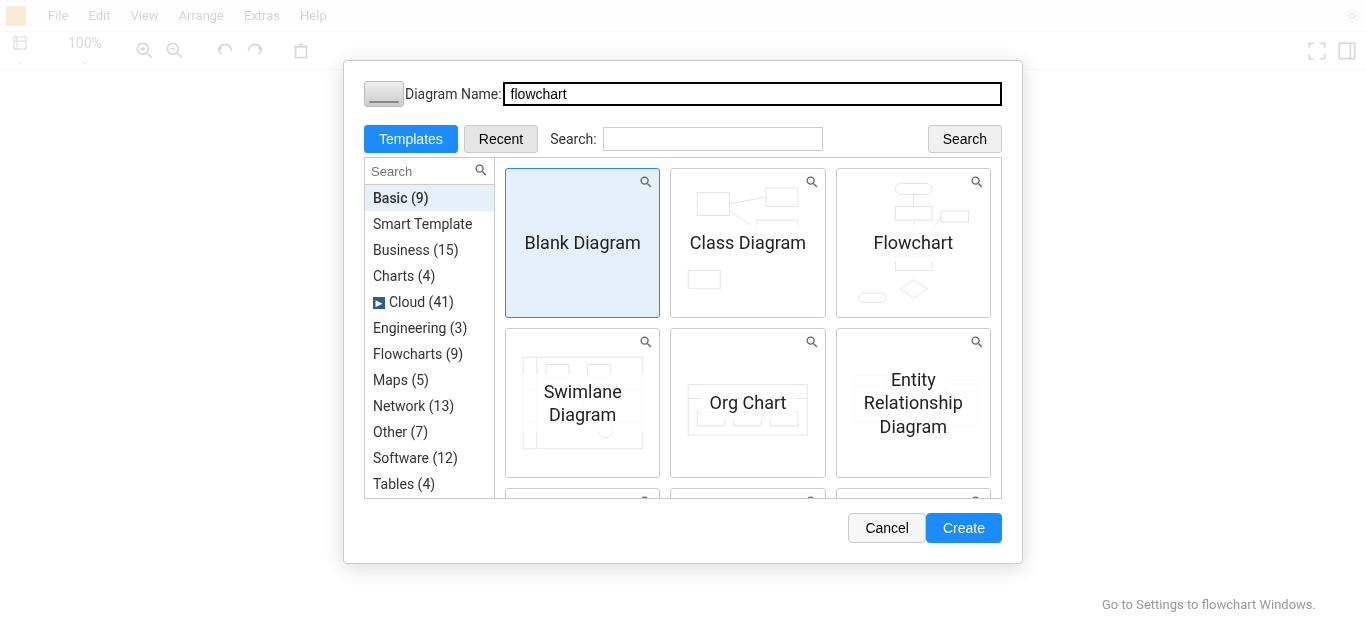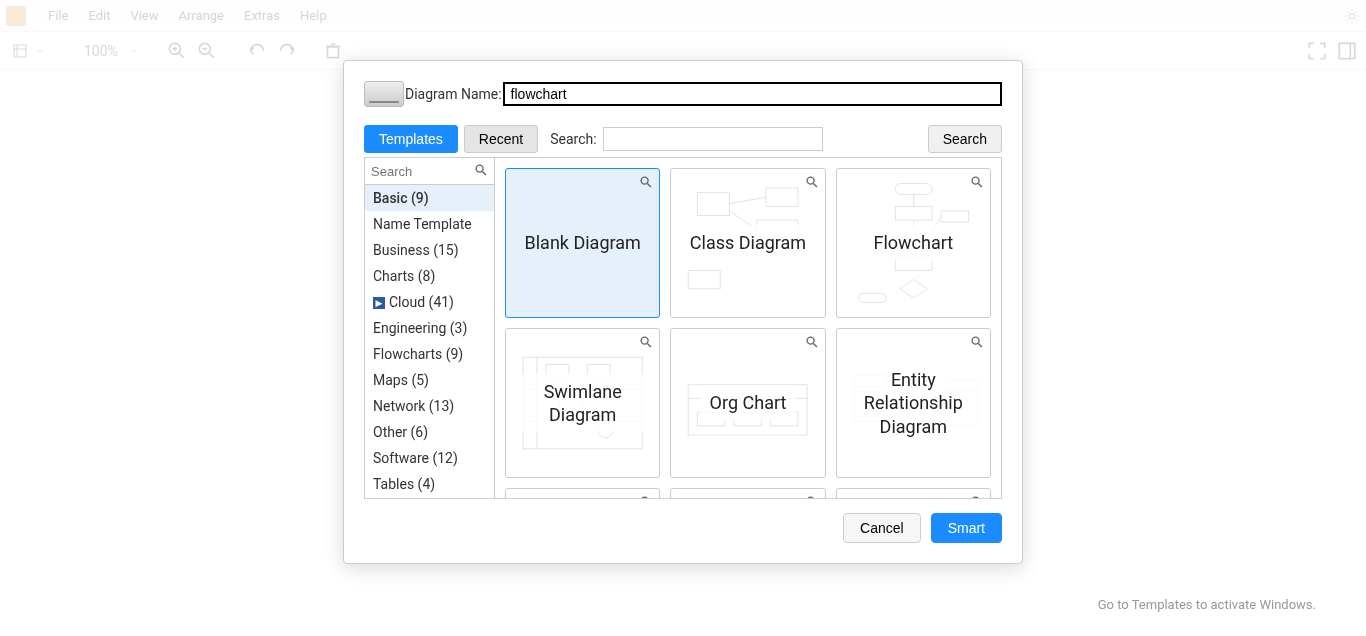--- a/index.html
+++ b/index.html
@@ -57,20 +57,21 @@
       display: flex; align-items: center; justify-content: center;
       color: #555;
       cursor: pointer;
     }
     .tb-dropdown {
       display: flex;
       align-items: center;
       padding: 0 4px;
       gap: 8px;
       cursor: pointer;
+      flex-direction: column;
     }
     .zoom-text { font-size: 14px; color: #555; padding: 0 4px; }
     .chevron { width: 8px; height: 8px; }
     .tb-spacer { flex: 1; }
     .tb-right { display:flex; gap: 8px; }
     
     
     .modal-overlay {
       position: absolute;
       top: 0; left: 0; right: 0; bottom: 0;
@@ -276,21 +277,20 @@
       grid-row: 3;
       height: 40px;
       align-self: start;
       overflow: hidden;
     }
     
     
     .modal-footer {
       display: flex;
       justify-content: flex-end;
-      gap: 10px;
       margin-top: 14px;
     }
     .btn {
       height: 30px;
       padding: 0 16px;
       border: 1px solid #ccc;
       border-radius: 4px;
       background: #f6f6f6;
       font-size: 14px;
       cursor: pointer;
@@ -418,29 +418,29 @@
       <div class="sb">
         <div class="sb-search">
           <input placeholder="Search" style="">
           <svg class="sb-search-icon" viewBox="0 0 20 20" fill="none" stroke="currentColor" stroke-width="2">
               <circle cx="8" cy="8" r="5"></circle>
               <line x1="12" y1="12" x2="17" y2="17"></line>
             </svg>
         </div>
         <div class="sb-list">
           <div class="sb-item active">Basic (9)</div>
-          <div class="sb-item">Name Template</div>
+          <div class="sb-item">Smart Template</div>
           <div class="sb-item">Business (15)</div>
-          <div class="sb-item">Charts (8)</div>
+          <div class="sb-item">Charts (4)</div>
           <div class="sb-item"><span class="arrow-badge">▶</span><span>Cloud (41)</span></div>
           <div class="sb-item">Engineering (3)</div>
           <div class="sb-item">Flowcharts (9)</div>
           <div class="sb-item">Maps (5)</div>
           <div class="sb-item">Network (13)</div>
-          <div class="sb-item">Other (6)</div>
+          <div class="sb-item">Other (7)</div>
           <div class="sb-item">Software (12)</div>
           <div class="sb-item">Tables (4)</div>
           <div class="sb-item">UML (8)</div>
         </div>
       </div>
 
       <div class="tpl-grid">
 
         <div class="tpl-card selected">
           <svg class="tpl-magnify" viewBox="0 0 20 20" fill="none" stroke="currentColor" stroke-width="2">
@@ -568,21 +568,21 @@
               <circle cx="8" cy="8" r="5"></circle>
               <line x1="12" y1="12" x2="17" y2="17"></line>
             </svg>
         </div>
 
       </div>
     </div>
 
     <div class="modal-footer">
       <button class="btn">Cancel</button>
-      <button class="btn primary">Smart</button>
+      <button class="btn primary">Create</button>
     </div>
 
   </div>
 </div>
 
 <div class="watermark">
-  <div class="ws">Go to Templates to activate Windows.</div>
+  <div class="ws">Go to Settings to flowchart Windows.</div>
 </div>
 
 </body></html>

